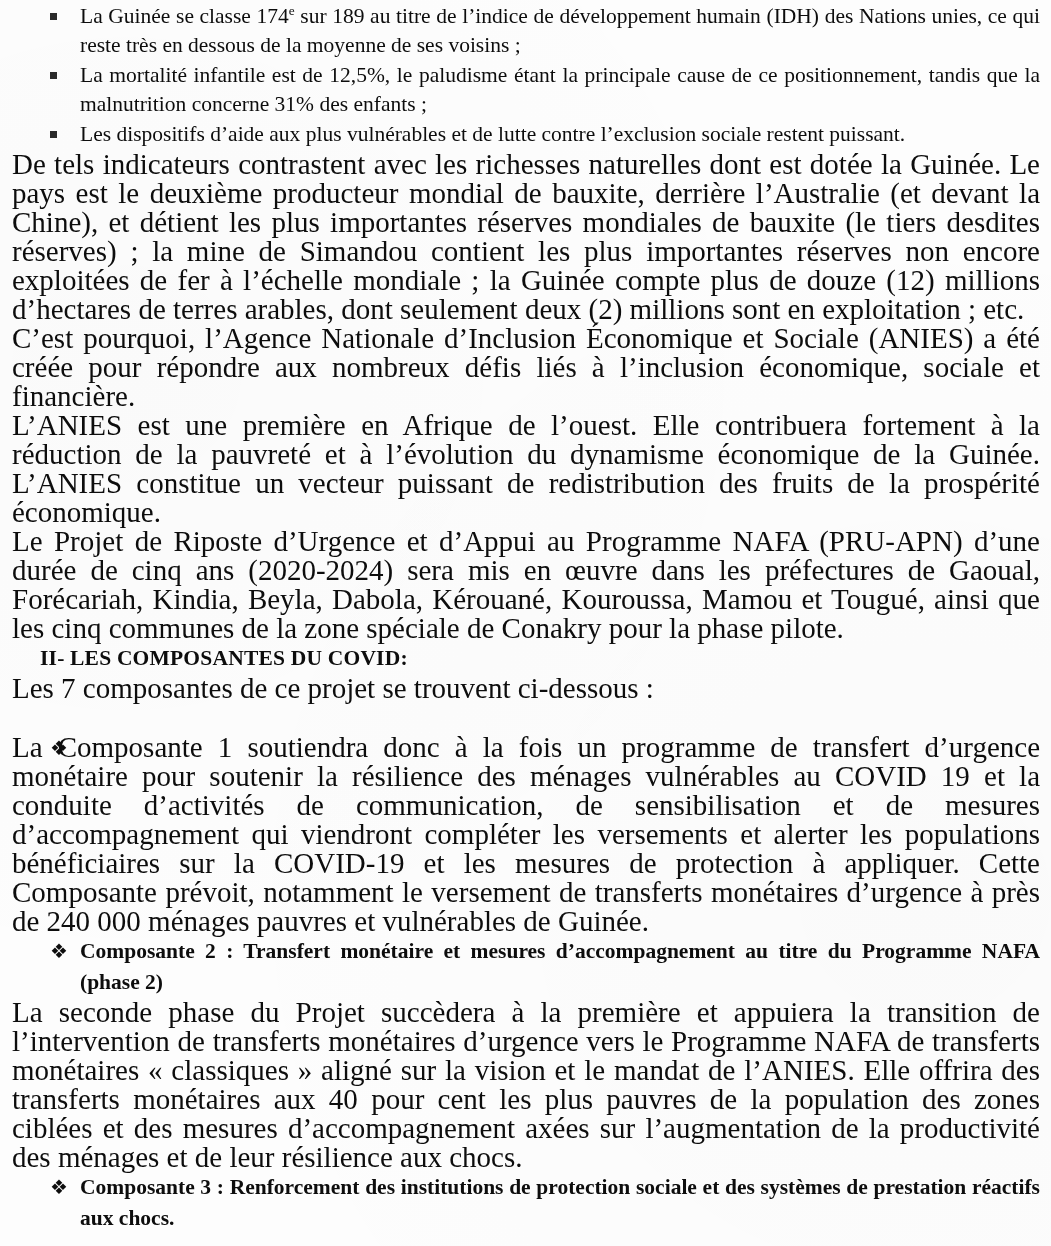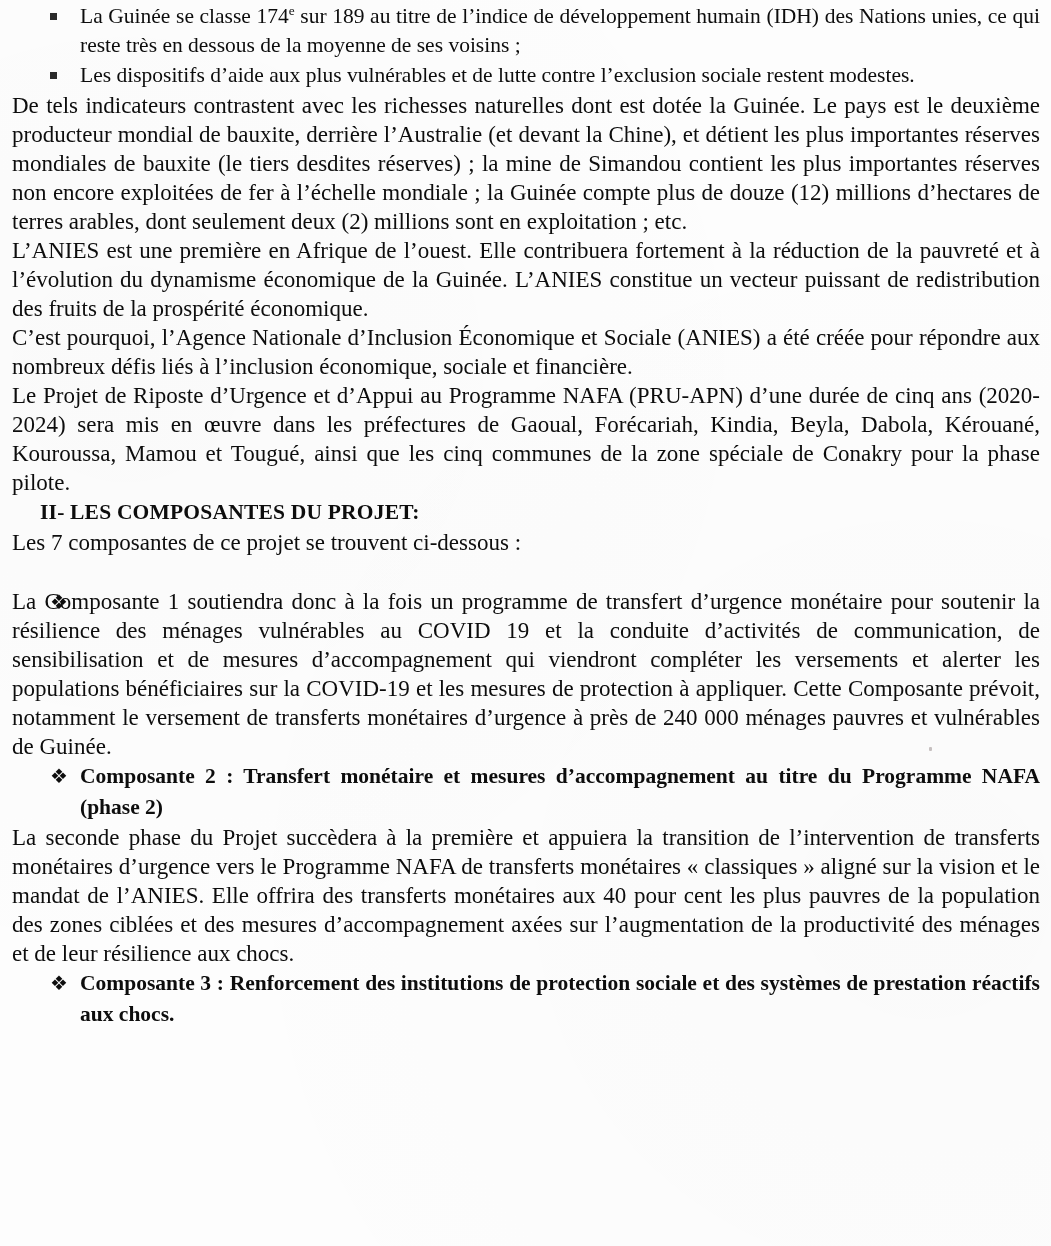--- a/index.html
+++ b/index.html
@@ -54,21 +54,21 @@
     left: 38px;
     top: 11px;
     width: 7px;
     height: 7px;
     background: #2a2a2a;
   }
 
   
   p.body {
     margin: 0;
-    font-size: 23px;
+    font-size: 29px;
     line-height: 29px;
     text-align: justify;
     text-justify: inter-word;
   }
 
   
   .section-heading {
     margin: 0;
     padding-left: 28px;
     font-size: 21.5px;
@@ -123,30 +123,33 @@
 <div class="page">
   <div class="speck"></div>
 
   <div class="content">
 
     <ul class="square-list">
       <li>
         <span class="sq"></span><span>La Guinée se classe 174</span><sup class="ord">e</sup><span> sur 189 au titre de l’indice de développement humain (IDH) des Nations unies, ce qui reste très en dessous de la moyenne de ses voisins ;</span>
       </li>
       <li>
-        <span class="sq"></span><span>Les dispositifs d’aide aux plus vulnérables et de lutte contre l’exclusion sociale restent modestes.</span>
+        <span class="sq"></span><span>La mortalité infantile est de 12,5%, le paludisme étant la principale cause de ce positionnement, tandis que la malnutrition concerne 31% des enfants ;</span>
+      </li>
+      <li>
+        <span class="sq"></span><span>Les dispositifs d’aide aux plus vulnérables et de lutte contre l’exclusion sociale restent puissant.</span>
       </li>
     </ul>
 
     <p class="body">De tels indicateurs contrastent avec les richesses naturelles dont est dotée la Guinée. Le pays est le deuxième producteur mondial de bauxite, derrière l’Australie (et devant la Chine), et détient les plus importantes réserves mondiales de bauxite (le tiers desdites réserves) ; la mine de Simandou contient les plus importantes réserves non encore exploitées de fer à l’échelle mondiale ; la Guinée compte plus de douze (12) millions d’hectares de terres arables, dont seulement deux (2) millions sont en exploitation ; etc.</p>
+    <p class="body">C’est pourquoi, l’Agence Nationale d’Inclusion Économique et Sociale (ANIES) a été créée pour répondre aux nombreux défis liés à l’inclusion économique, sociale et financière.</p>
     <p class="body">L’ANIES est une première en Afrique de l’ouest. Elle contribuera fortement à la réduction de la pauvreté et à l’évolution du dynamisme économique de la Guinée. L’ANIES constitue un vecteur puissant de redistribution des fruits de la prospérité économique.</p>
-    <p class="body">C’est pourquoi, l’Agence Nationale d’Inclusion Économique et Sociale (ANIES) a été créée pour répondre aux nombreux défis liés à l’inclusion économique, sociale et financière.</p>
     <p class="body">Le Projet de Riposte d’Urgence et d’Appui au Programme NAFA (PRU-APN) d’une durée de cinq ans (2020-2024) sera mis en œuvre dans les préfectures de Gaoual, Forécariah, Kindia, Beyla, Dabola, Kérouané, Kouroussa, Mamou et Tougué, ainsi que les cinq communes de la zone spéciale de Conakry pour la phase pilote.</p>
 
-    <p class="section-heading">II- LES COMPOSANTES DU PROJET:</p>
+    <p class="section-heading">II- LES COMPOSANTES DU COVID:</p>
     <p class="body">Les 7 composantes de ce projet se trouvent ci-dessous :</p>
 
     <div class="spacer-lg"></div>
 
     <p class="comp-heading single">
       <span class="dia">❖</span>
     </p>
 
     <p class="body">La Composante 1 soutiendra donc à la fois un programme de transfert d’urgence monétaire pour soutenir la résilience des ménages vulnérables au COVID 19 et la conduite d’activités de communication, de sensibilisation et de mesures d’accompagnement qui viendront compléter les versements et alerter les populations bénéficiaires sur la COVID-19 et les mesures de protection à appliquer. Cette Composante prévoit, notamment le versement de transferts monétaires d’urgence à près de 240 000 ménages pauvres et vulnérables de Guinée.</p>
 

